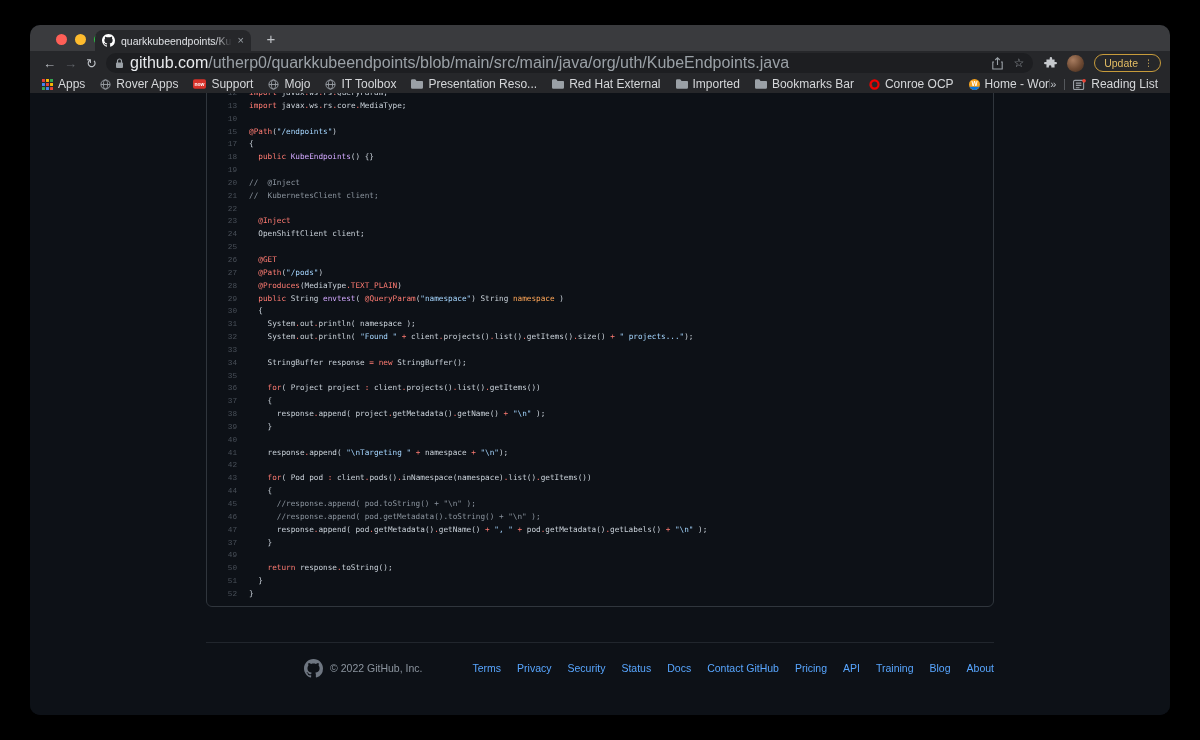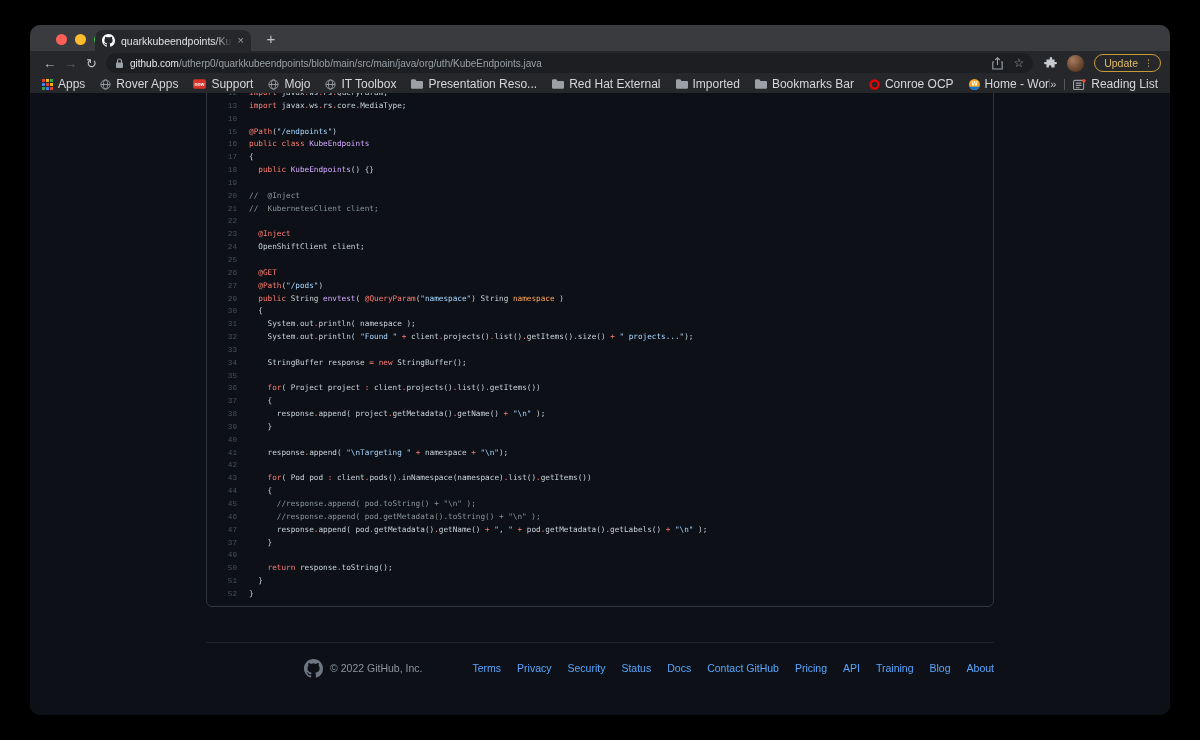--- a/index.html
+++ b/index.html
@@ -24,21 +24,21 @@
   .newtab { position:absolute; left:230px; top:3px; color:#c0c3c7; font-size:15px; width:22px;
             height:22px; text-align:center; line-height:22px; }
 
   
   .toolbar { height:24px; background:#26272a; display:flex; align-items:center; padding:0 9px; }
   .navbtn { width:21px; height:20px; display:flex; align-items:center; justify-content:center;
             color:#bdc1c6; font-size:13px; }
   .navbtn.dim { color:#5f6368; }
   .omnibox { flex:1; height:20px; margin:0 6px 0 4px; background:#1d1e21; border-radius:10px;
              display:flex; align-items:center; padding:0 9px; overflow:hidden; }
-  .url { font-size:10px; white-space:nowrap; overflow:hidden; flex:1; margin-left:6px; }
+  .url { font-size:16px; white-space:nowrap; overflow:hidden; flex:1; margin-left:6px; }
   .url .dom { color:#e8eaed; } .url .path { color:#9aa0a6; }
   .obicon { display:flex; align-items:center; margin-left:10px; color:#9aa0a6; }
   .star { font-size:12px; }
   .ext { display:flex; align-items:center; margin:0 5px; }
   .avatar { width:17px; height:17px; border-radius:50%; margin:0 5px;
             background:radial-gradient(circle at 35% 30%, #a87c5f 0%, #6e4a33 55%, #402a1c 100%); }
   .updatebtn { display:flex; align-items:center; gap:6px; margin-left:5px; padding:2px 7px 2px 9px;
                border:1px solid #c79b3b; border-radius:10px; color:#e3bd64; font-size:10.5px;justify-content:space-between; }
   .updatebtn .dots { font-size:9px; }
 
@@ -262,32 +262,32 @@
     </div>
   </div>
 
   <div class="content">
     <div class="codebox">
       <div id="code-lines">
           <div class="cline"><span class="ln">12</span><span class="lc"><span class="tok-k">import</span><span class="tok-p"> javax</span><span class="tok-k">.</span><span class="tok-p">ws</span><span class="tok-k">.</span><span class="tok-p">rs</span><span class="tok-k">.</span><span class="tok-p">QueryParam;</span></span></div>
           <div class="cline"><span class="ln">13</span><span class="lc"><span class="tok-k">import</span><span class="tok-p"> javax</span><span class="tok-k">.</span><span class="tok-p">ws</span><span class="tok-k">.</span><span class="tok-p">rs</span><span class="tok-k">.</span><span class="tok-p">core</span><span class="tok-k">.</span><span class="tok-p">MediaType;</span></span></div>
           <div class="cline"><span class="ln">10</span><span class="lc"></span></div>
           <div class="cline"><span class="ln">15</span><span class="lc"><span class="tok-k">@Path</span><span class="tok-p">(</span><span class="tok-s">"/endpoints"</span><span class="tok-p">)</span></span></div>
-          <div class="cline"><span class="ln">16</span><span class="lc"><span class="tok-k">public</span><span class="tok-p"> </span><span class="tok-k">class</span><span class="tok-p"> </span><span class="tok-e">KubeEndpoints</span></span></div>
           <div class="cline"><span class="ln">17</span><span class="lc"><span class="tok-p">{</span></span></div>
           <div class="cline"><span class="ln">18</span><span class="lc"><span class="tok-p">  </span><span class="tok-k">public</span><span class="tok-p"> </span><span class="tok-e">KubeEndpoints</span><span class="tok-p">() {}</span></span></div>
           <div class="cline"><span class="ln">19</span><span class="lc"></span></div>
           <div class="cline"><span class="ln">20</span><span class="lc"><span class="tok-m">//  @Inject</span></span></div>
           <div class="cline"><span class="ln">21</span><span class="lc"><span class="tok-m">//  KubernetesClient client;</span></span></div>
           <div class="cline"><span class="ln">22</span><span class="lc"></span></div>
           <div class="cline"><span class="ln">23</span><span class="lc"><span class="tok-p">  </span><span class="tok-k">@Inject</span></span></div>
           <div class="cline"><span class="ln">24</span><span class="lc"><span class="tok-p">  OpenShiftClient client;</span></span></div>
           <div class="cline"><span class="ln">25</span><span class="lc"></span></div>
           <div class="cline"><span class="ln">26</span><span class="lc"><span class="tok-p">  </span><span class="tok-k">@GET</span></span></div>
           <div class="cline"><span class="ln">27</span><span class="lc"><span class="tok-p">  </span><span class="tok-k">@Path</span><span class="tok-p">(</span><span class="tok-s">"/pods"</span><span class="tok-p">)</span></span></div>
+          <div class="cline"><span class="ln">28</span><span class="lc"><span class="tok-p">  </span><span class="tok-k">@Produces</span><span class="tok-p">(MediaType</span><span class="tok-k">.</span><span class="tok-k">TEXT_PLAIN</span><span class="tok-p">)</span></span></div>
           <div class="cline"><span class="ln">29</span><span class="lc"><span class="tok-p">  </span><span class="tok-k">public</span><span class="tok-p"> String </span><span class="tok-e">envtest</span><span class="tok-p">( </span><span class="tok-k">@QueryParam</span><span class="tok-p">(</span><span class="tok-s">"namespace"</span><span class="tok-p">) String </span><span class="tok-v">namespace</span><span class="tok-p"> )</span></span></div>
           <div class="cline"><span class="ln">30</span><span class="lc"><span class="tok-p">  {</span></span></div>
           <div class="cline"><span class="ln">31</span><span class="lc"><span class="tok-p">    System</span><span class="tok-k">.</span><span class="tok-p">out</span><span class="tok-k">.</span><span class="tok-p">println( namespace );</span></span></div>
           <div class="cline"><span class="ln">32</span><span class="lc"><span class="tok-p">    System</span><span class="tok-k">.</span><span class="tok-p">out</span><span class="tok-k">.</span><span class="tok-p">println( </span><span class="tok-s">"Found "</span><span class="tok-k"> + </span><span class="tok-p">client</span><span class="tok-k">.</span><span class="tok-p">projects()</span><span class="tok-k">.</span><span class="tok-p">list()</span><span class="tok-k">.</span><span class="tok-p">getItems()</span><span class="tok-k">.</span><span class="tok-p">size()</span><span class="tok-k"> + </span><span class="tok-s">" projects..."</span><span class="tok-p">);</span></span></div>
           <div class="cline"><span class="ln">33</span><span class="lc"></span></div>
           <div class="cline"><span class="ln">34</span><span class="lc"><span class="tok-p">    StringBuffer response </span><span class="tok-k">=</span><span class="tok-p"> </span><span class="tok-k">new</span><span class="tok-p"> StringBuffer();</span></span></div>
           <div class="cline"><span class="ln">35</span><span class="lc"></span></div>
           <div class="cline"><span class="ln">36</span><span class="lc"><span class="tok-p">    </span><span class="tok-k">for</span><span class="tok-p">( Project project </span><span class="tok-k">:</span><span class="tok-p"> client</span><span class="tok-k">.</span><span class="tok-p">projects()</span><span class="tok-k">.</span><span class="tok-p">list()</span><span class="tok-k">.</span><span class="tok-p">getItems())</span></span></div>
           <div class="cline"><span class="ln">37</span><span class="lc"><span class="tok-p">    {</span></span></div>
           <div class="cline"><span class="ln">38</span><span class="lc"><span class="tok-p">      response</span><span class="tok-k">.</span><span class="tok-p">append( project</span><span class="tok-k">.</span><span class="tok-p">getMetadata()</span><span class="tok-k">.</span><span class="tok-p">getName()</span><span class="tok-k"> + </span><span class="tok-s">"\n"</span><span class="tok-p"> );</span></span></div>

